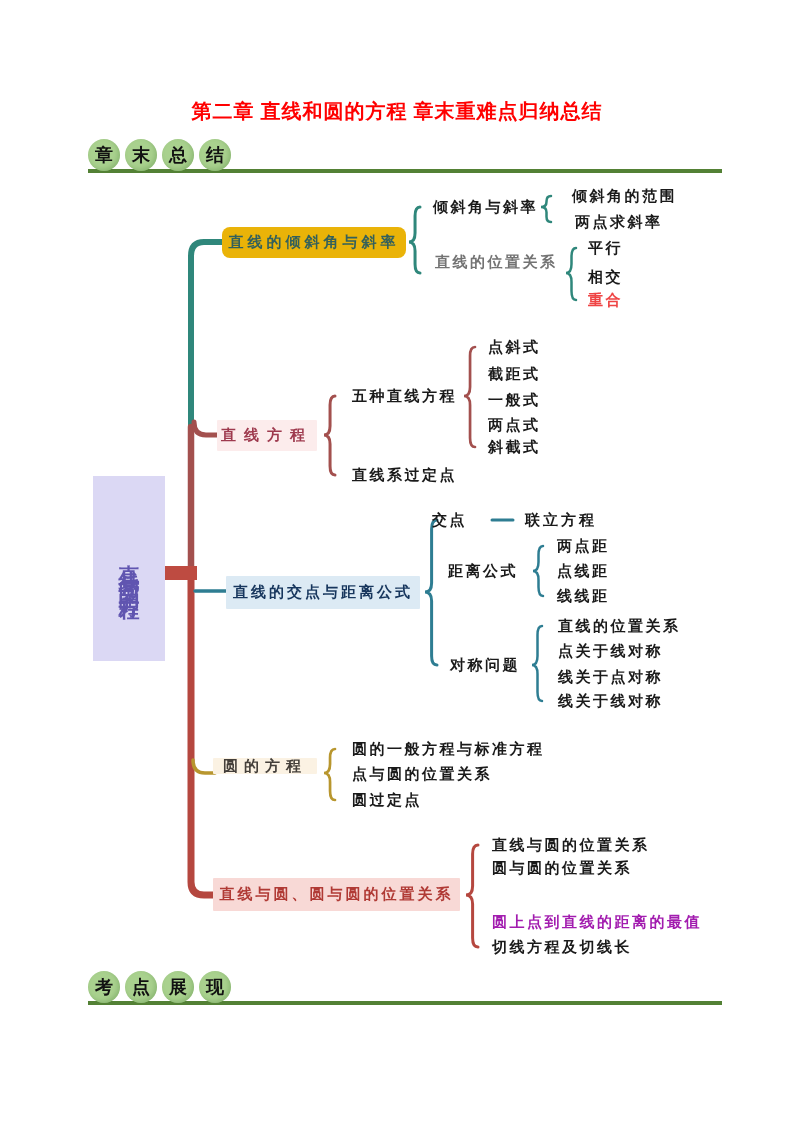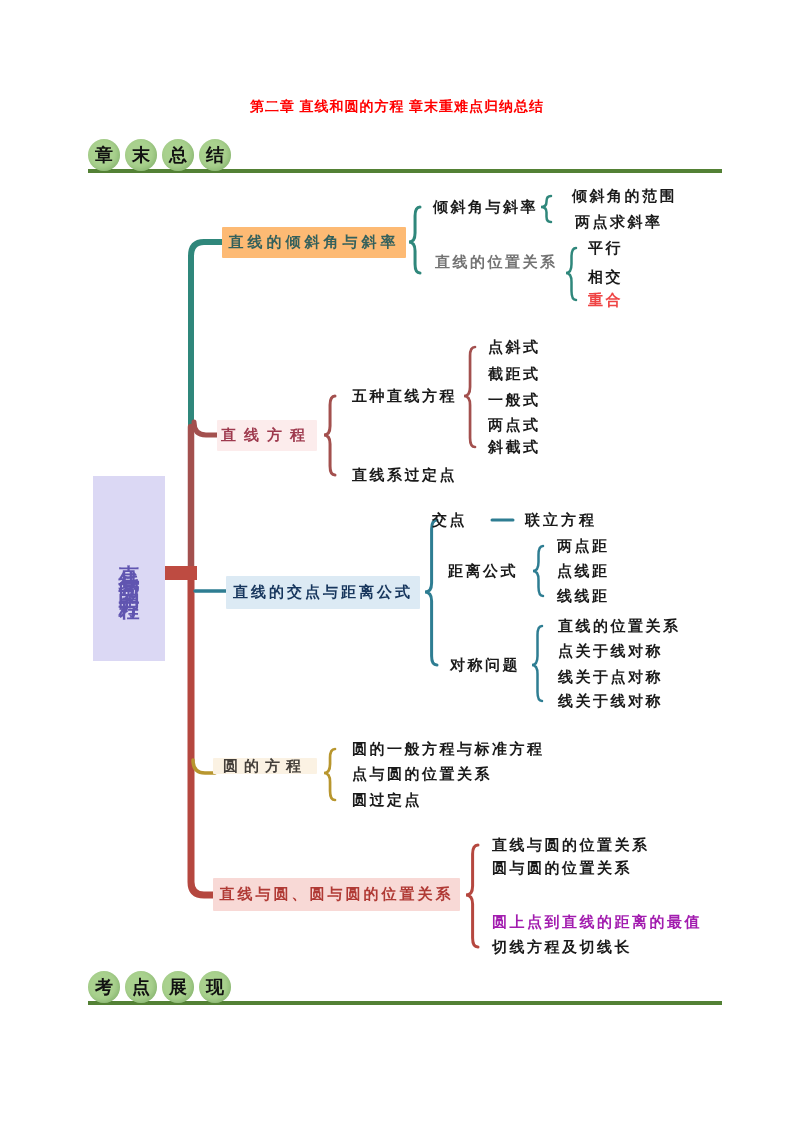--- a/index.html
+++ b/index.html
@@ -1,19 +1,19 @@
 <!DOCTYPE html>
 <html><head>
 <meta charset="utf-8">
 <style>
   html,body{margin:0;padding:0;background:#ffffff;}
   .page{position:relative;width:794px;height:1123px;background:#ffffff;overflow:hidden;
         font-family:"Liberation Serif","DejaVu Serif",serif;}
   .title{position:absolute;left:0;top:98px;width:794px;text-align:center;
-         font-size:14px;font-weight:bold;letter-spacing:1px;}
+         font-size:20px;font-weight:bold;letter-spacing:1px;}
   .badge{position:absolute;display:flex;gap:5px;z-index:3;}
   .badge .circ{width:32px;height:32px;border-radius:50%;display:flex;align-items:center;justify-content:center;
          font-family:"Liberation Sans","DejaVu Sans",sans-serif;font-weight:900;font-size:18px;color:#111;
          box-shadow:inset -2px -2px 4px rgba(90,140,70,.35);}
   .rule{position:absolute;height:4px;z-index:1;}
   svg.mm{position:absolute;left:0;top:0;z-index:1;}
   .nodebox{position:absolute;display:flex;align-items:center;justify-content:center;
            font-size:15px;font-weight:700;white-space:nowrap;z-index:2;border-radius:1px;}
   .leaf{position:absolute;transform:translateY(-50%);white-space:nowrap;
         font-size:15px;font-weight:600;letter-spacing:2.5px;z-index:2;}
@@ -52,21 +52,21 @@
       <path d="M 475 347 Q 470.05 347 470.05 356 L 470.05 387 Q 470.05 396 464 396 Q 470.05 396 470.05 405 L 470.05 438 Q 470.05 447 475 447" fill="none" stroke="#A3504E" stroke-width="2.7" stroke-linecap="round"></path>
       <path d="M 437 520 Q 431.6 520 431.6 529 L 431.6 583 Q 431.6 592 425 592 Q 431.6 592 431.6 601 L 431.6 656 Q 431.6 665 437 665" fill="none" stroke="#2E7D92" stroke-width="3" stroke-linecap="round"></path>
       <path d="M 543 546 Q 538.5 546 538.5 555 L 538.5 562 Q 538.5 571 533 571 Q 538.5 571 538.5 580 L 538.5 587 Q 538.5 596 543 596" fill="none" stroke="#2E7D92" stroke-width="2.5" stroke-linecap="round"></path>
       <path d="M 542 626 Q 537.5 626 537.5 635 L 537.5 656 Q 537.5 665 532 665 Q 537.5 665 537.5 674 L 537.5 692 Q 537.5 701 542 701" fill="none" stroke="#2E7D92" stroke-width="2.5" stroke-linecap="round"></path>
       <path d="M 335 749 Q 330.05 749 330.05 758 L 330.05 764 Q 330.05 773 324 773 Q 330.05 773 330.05 782 L 330.05 791 Q 330.05 800 335 800" fill="none" stroke="#B8962E" stroke-width="2.7" stroke-linecap="round"></path>
       <path d="M 478 845 Q 472.6 845 472.6 854 L 472.6 886 Q 472.6 895 466 895 Q 472.6 895 472.6 904 L 472.6 938 Q 472.6 947 478 947" fill="none" stroke="#B5473F" stroke-width="3" stroke-linecap="round"></path>
     </svg>
 
   <div class="root" style="left: 93px; top: 476px; width: 72px; height: 185px; background: rgb(219, 216, 244); color: rgb(96, 85, 176);">直线与圆的方程</div>
 
-  <div class="nodebox" style="left: 222px; top: 227px; width: 184px; height: 31px; letter-spacing: 4px; background: #fdba74; color: rgb(51, 96, 92);">直线的倾斜角与斜率</div>
+  <div class="nodebox" style="left: 222px; top: 227px; width: 184px; height: 31px; letter-spacing: 4px; background: #eab308; color: rgb(51, 96, 92); border-radius: 8px;">直线的倾斜角与斜率</div>
   <div class="nodebox" style="left: 217px; top: 420px; width: 100px; height: 31px; letter-spacing: 8px; background: rgb(252, 236, 236); color: rgb(158, 58, 78);">直线方程</div>
   <div class="nodebox" style="left: 226px; top: 576px; width: 194px; height: 33px; letter-spacing: 3px; background: rgb(220, 234, 244); color: rgb(23, 54, 93);">直线的交点与距离公式</div>
   <div class="nodebox" style="left: 213px; top: 758px; width: 104px; height: 16px; letter-spacing: 6px; background: rgb(251, 242, 227); color: rgb(68, 63, 58);">圆的方程</div>
   <div class="nodebox" style="left: 213px; top: 878px; width: 247px; height: 33px; letter-spacing: 3px; background: rgb(248, 217, 214); color: rgb(176, 58, 53);">直线与圆、圆与圆的位置关系</div>
 
   <div class="leaf" style="left: 433px; top: 207px; color: rgb(26, 26, 26);">倾斜角与斜率</div>
   <div class="leaf" style="left: 435px; top: 262px; color: #737373;">直线的位置关系</div>
   <div class="leaf" style="left: 352px; top: 396px; color: rgb(26, 26, 26);">五种直线方程</div>
   <div class="leaf" style="left: 352px; top: 475px; color: rgb(26, 26, 26);">直线系过定点</div>
   <div class="leaf" style="left: 432px; top: 520px; color: rgb(26, 26, 26);">交点</div>

